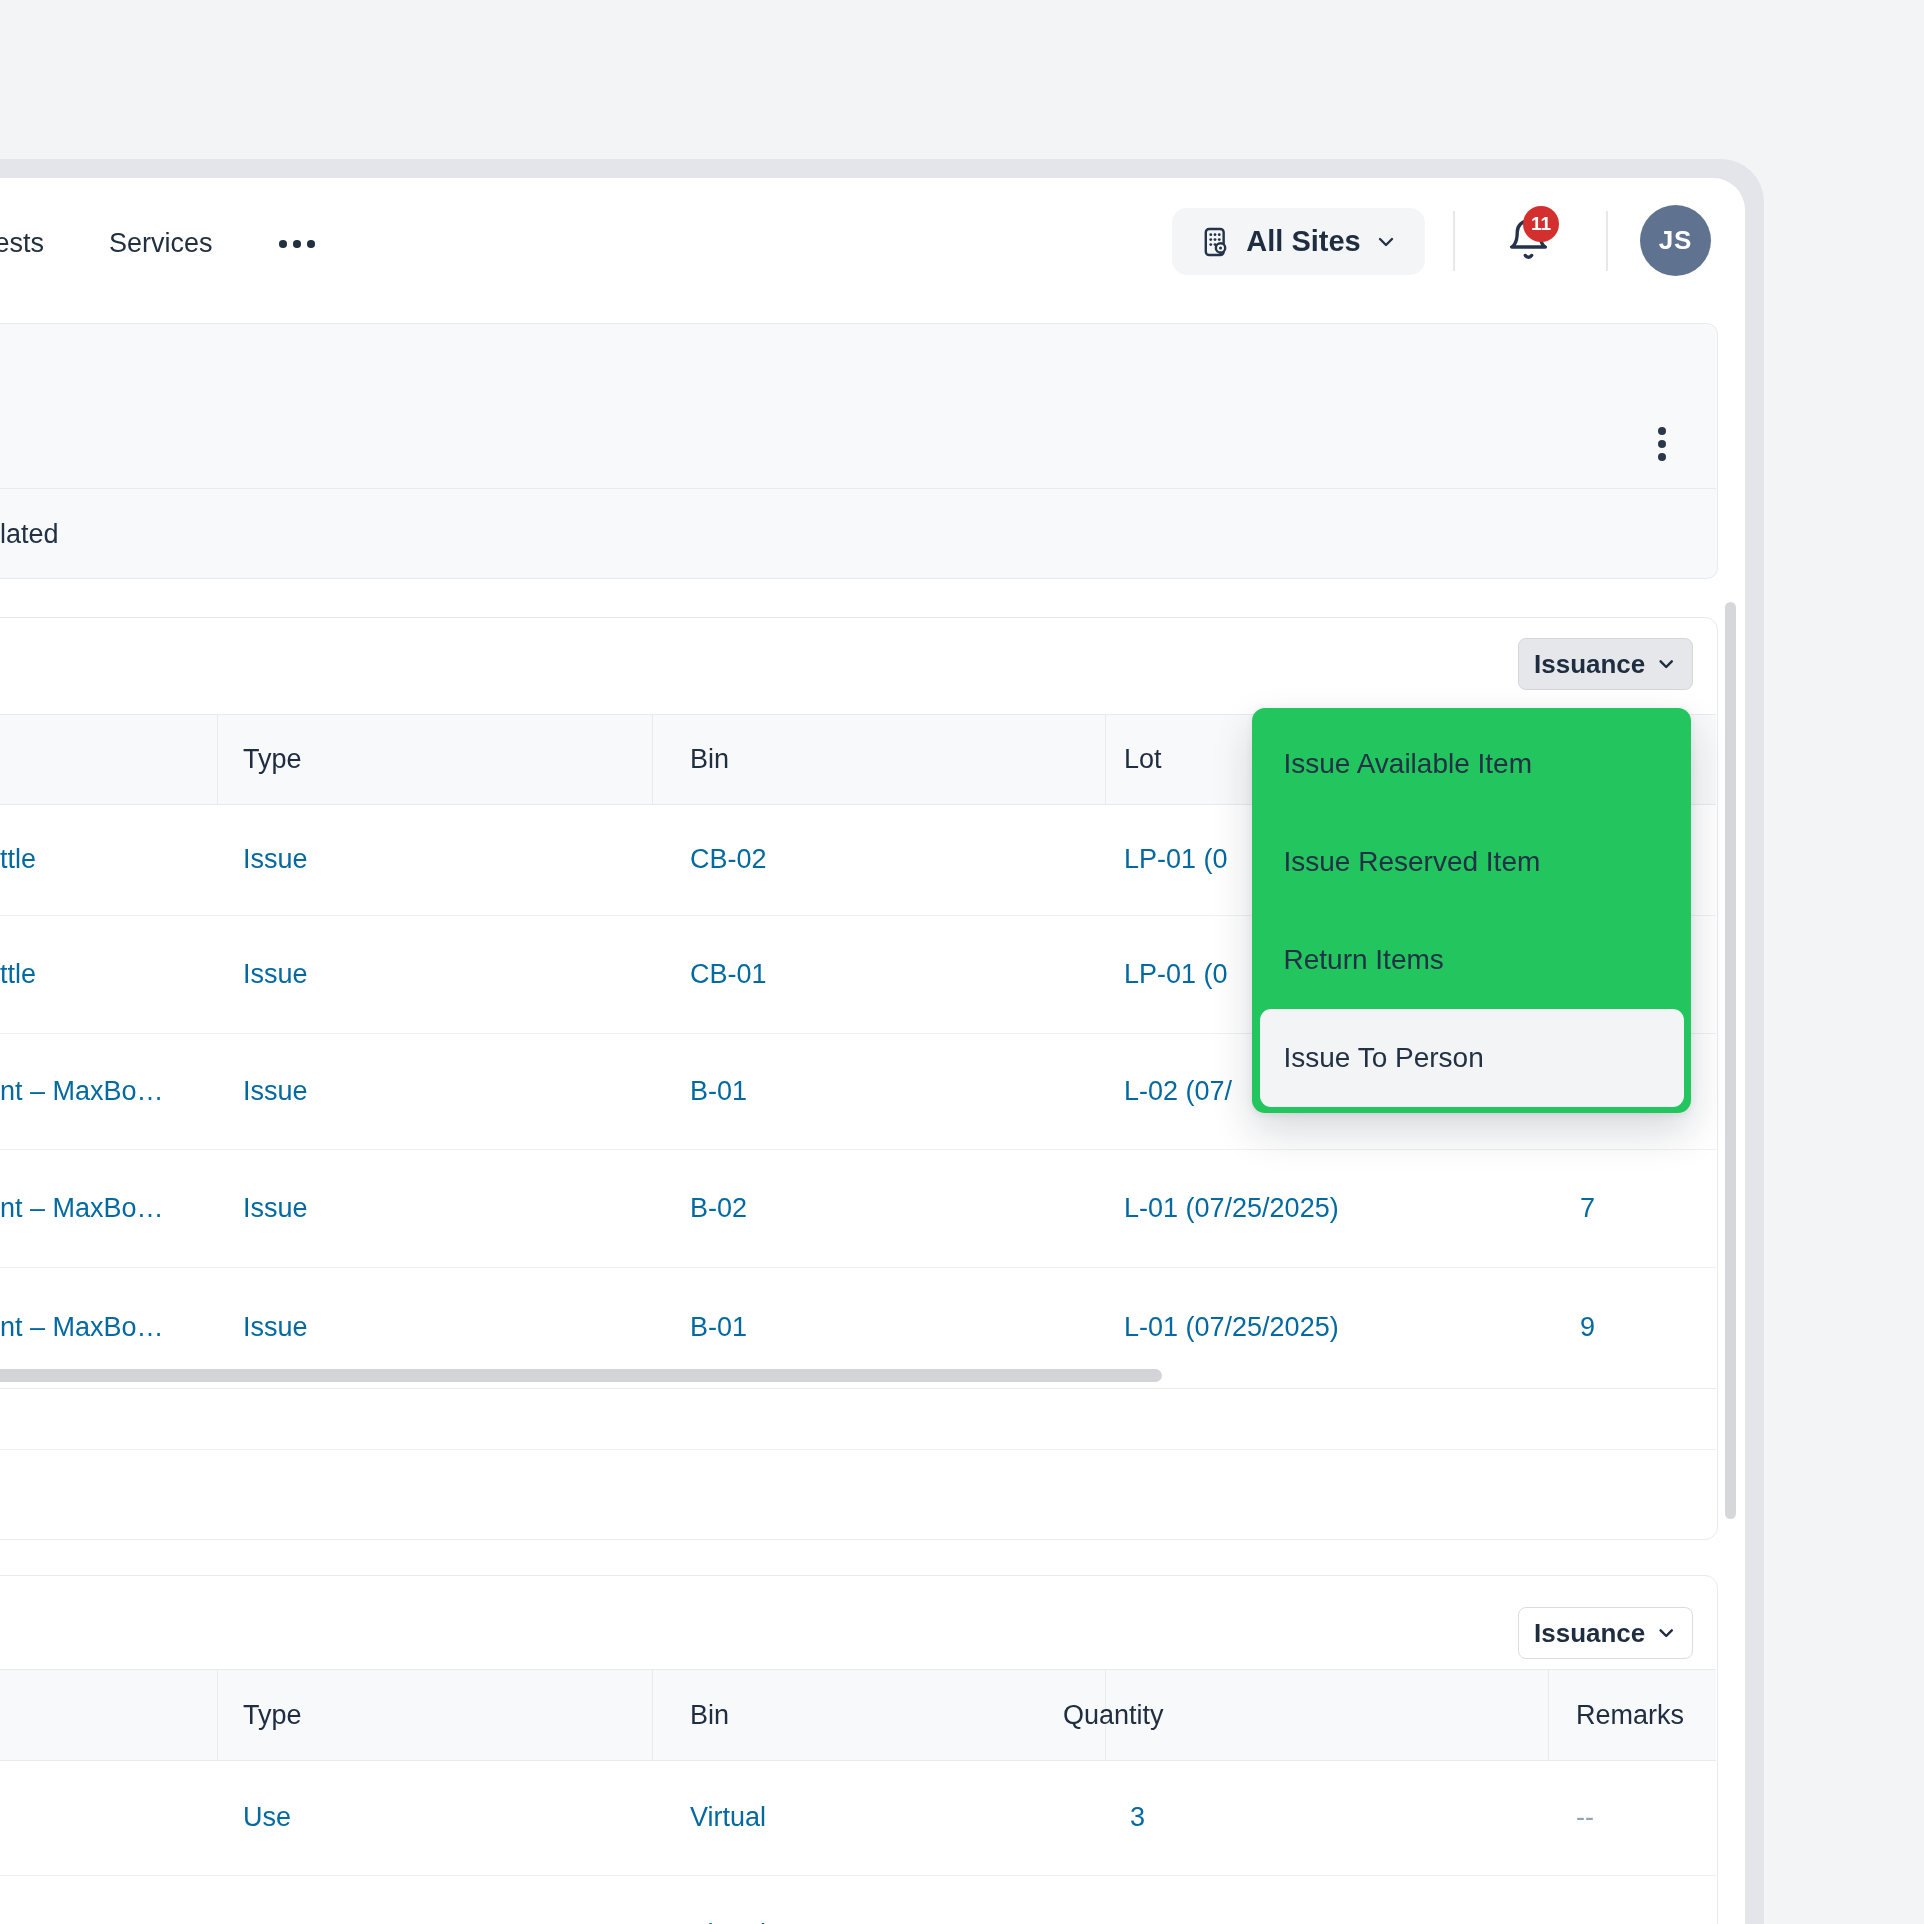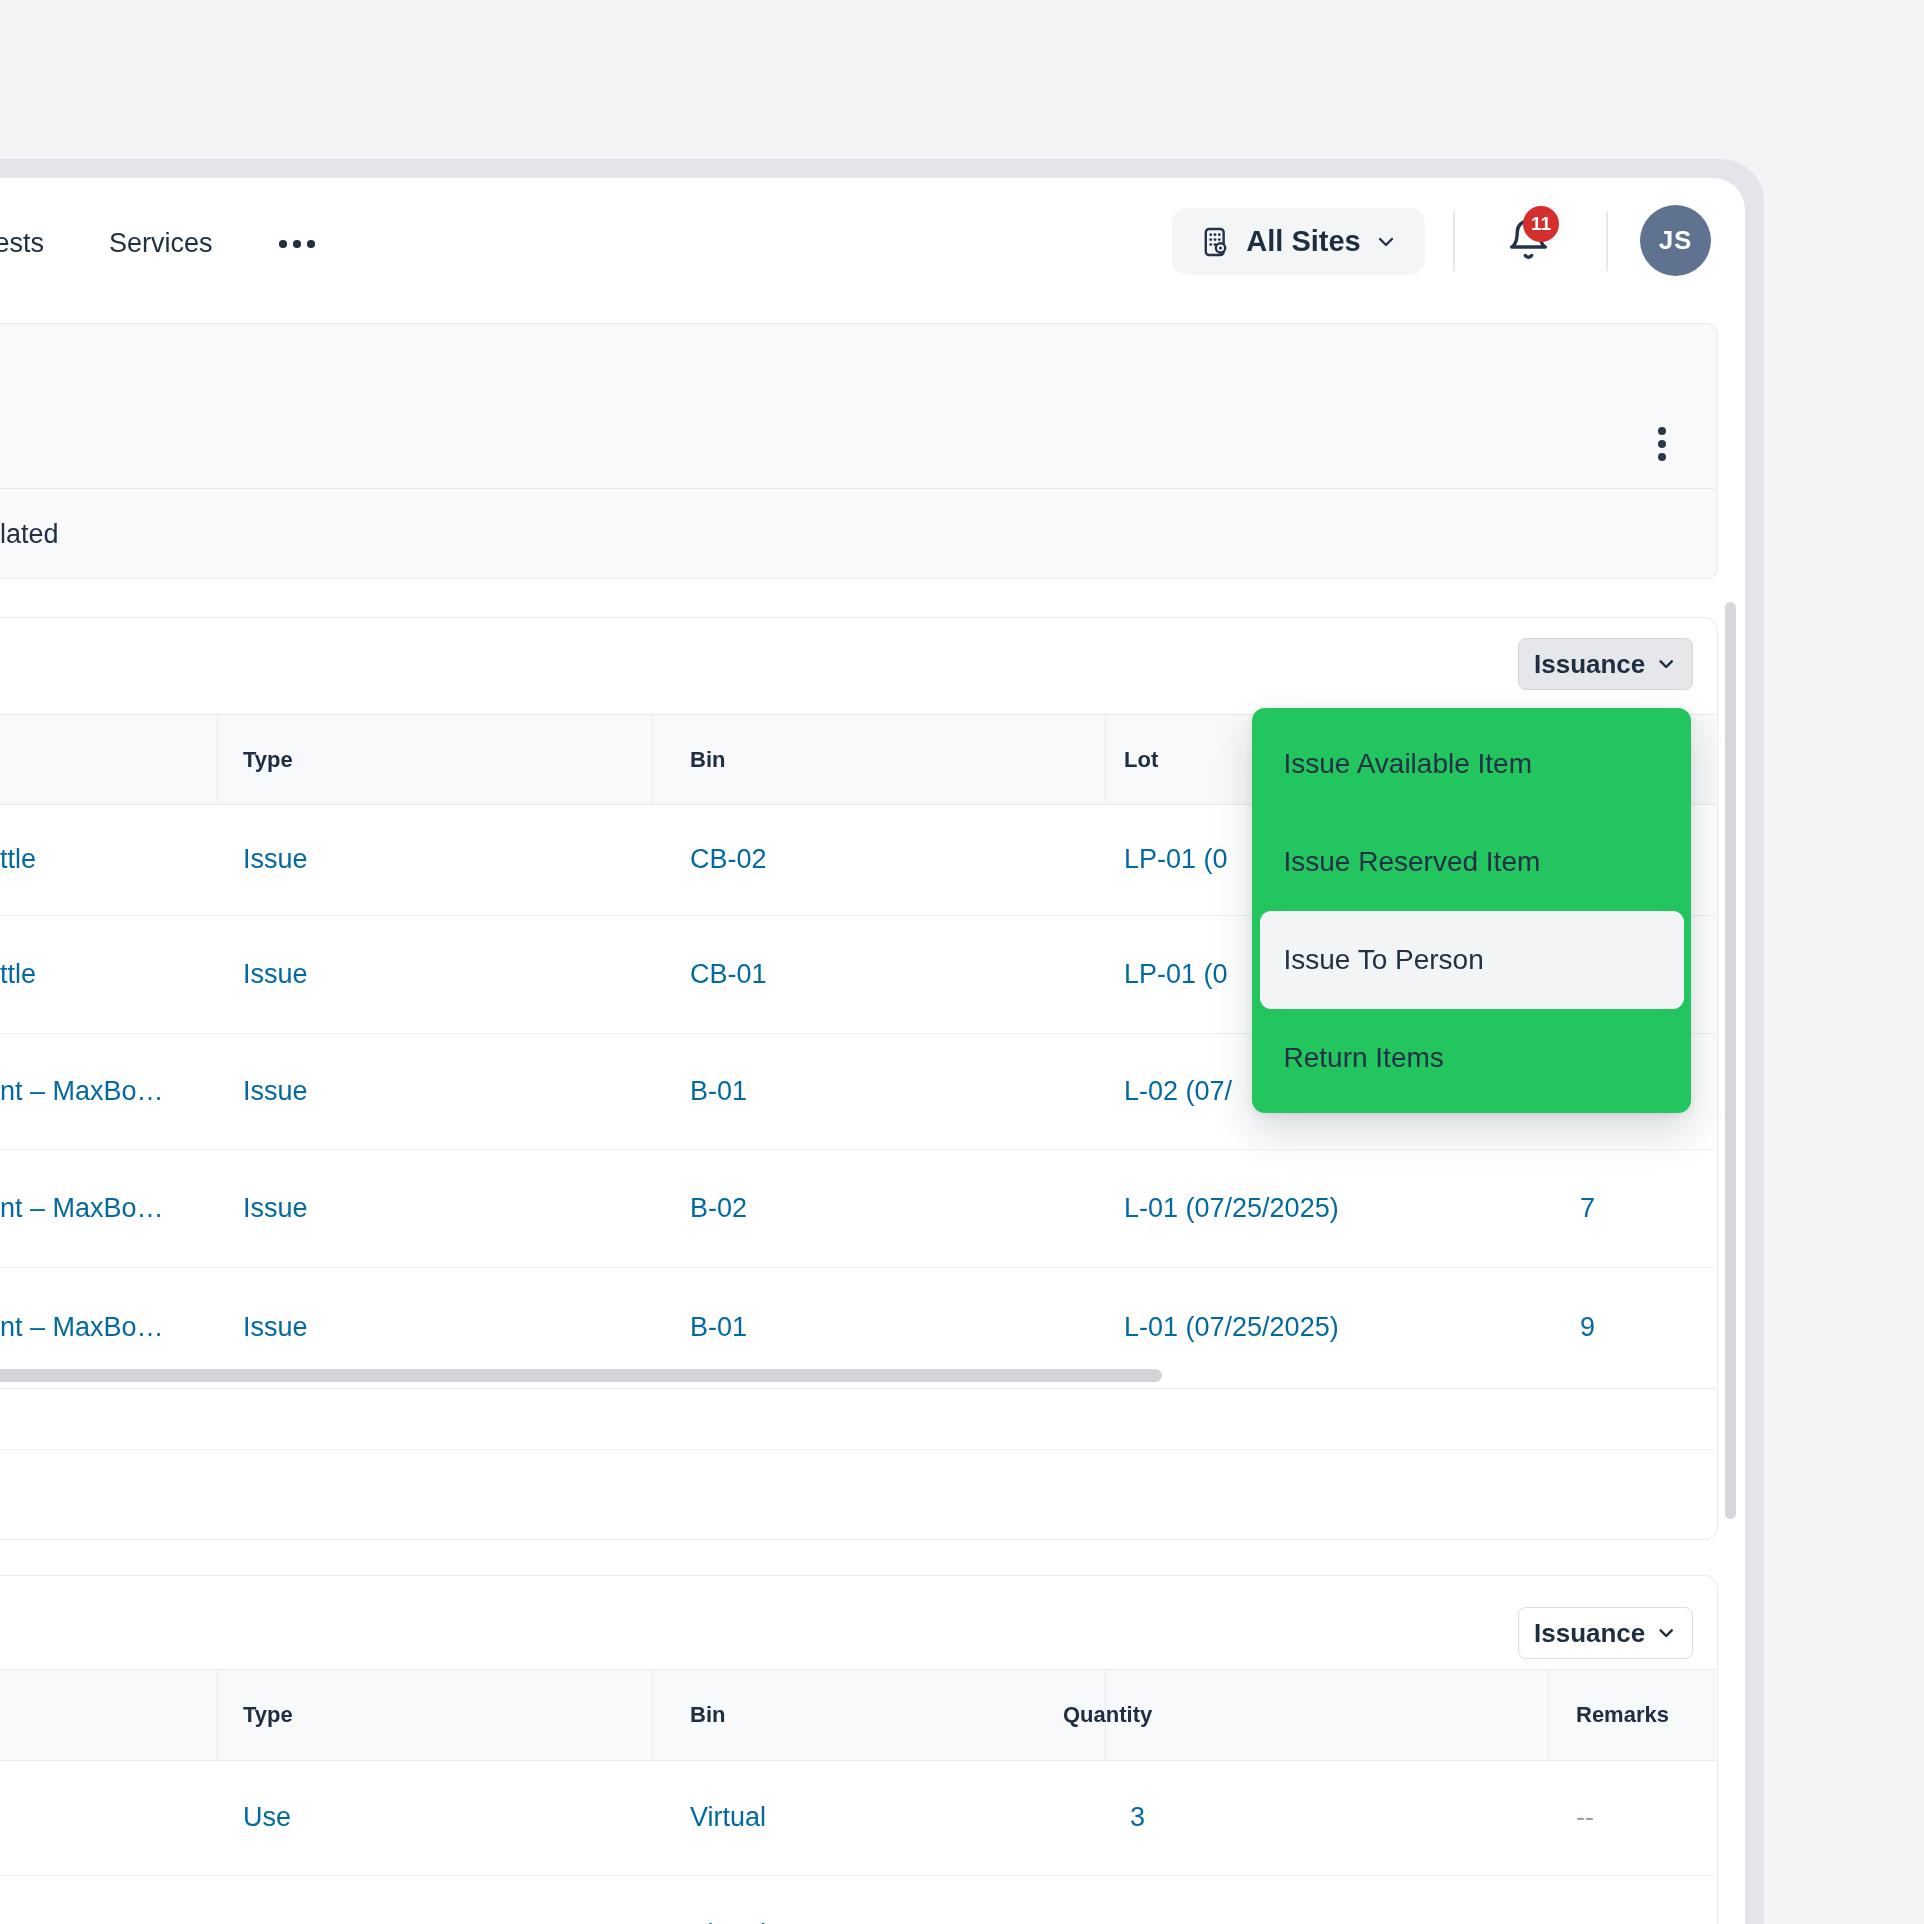--- a/index.html
+++ b/index.html
@@ -49,21 +49,21 @@
   .issuance-btn{width:173px;height:50px;border-radius:8px;display:flex;align-items:center;
                 justify-content:center;gap:9.3px;cursor:pointer;
                 font-size:26px;font-weight:700;color:#1f2d40;}
   .issuance-btn.gray{background:#e6e7ea;border:1.4px solid #d4d6da;}
   .issuance-btn.white{background:#ffffff;border:1.4px solid #dadcdf;}
 
   
   .thead{left:-37px;width:1753px;background:#f8f9fa;border-top:1.4px solid #e9eaed;
          border-bottom:1.4px solid #e9eaed;}
   .thead .hcell{position:absolute;top:0;height:100%;display:flex;align-items:center;
-                font-size:22px;font-weight:700;color:#202e41;}
+                font-size:27px;font-weight:400;color:#202e41;}
   .thead .sep{position:absolute;top:0;width:1.4px;height:100%;background:#e9eaed;}
   .rows{left:-37px;width:1753px;}
   .trow{position:relative;width:100%;}
   .trow.divided{border-bottom:1.4px solid #eef0f2;}
   .cell{position:absolute;top:0;height:100%;display:flex;align-items:center;
         font-size:27px;color:#0369a1;white-space:nowrap;}
   .muted{color:#95a3b5;}
 
   .hscroll{left:-37px;top:1369px;width:1199px;height:13px;border-radius:6.5px;background:#d3d4d8;}
   .vscroll{left:1725px;top:602px;width:11.2px;height:917px;border-radius:5.6px;background:#d6d7da;}
@@ -232,18 +232,18 @@
         <div class="cell" style="left: 727px;">Virtual</div>
         <div class="cell" style="left: 1167px;">3</div>
       </div>
     </div>
 
   <div class="abs vscroll"></div>
 
   <div class="abs menu" id="menu">
       <div class="menu-item">Issue Available Item</div>
       <div class="menu-item">Issue Reserved Item</div>
+      <div class="menu-item">Return Items</div>
       <div class="menu-item active">Issue To Person</div>
-      <div class="menu-item">Return Items</div>
     </div>
 
 </div>
 
 
 </body></html>

